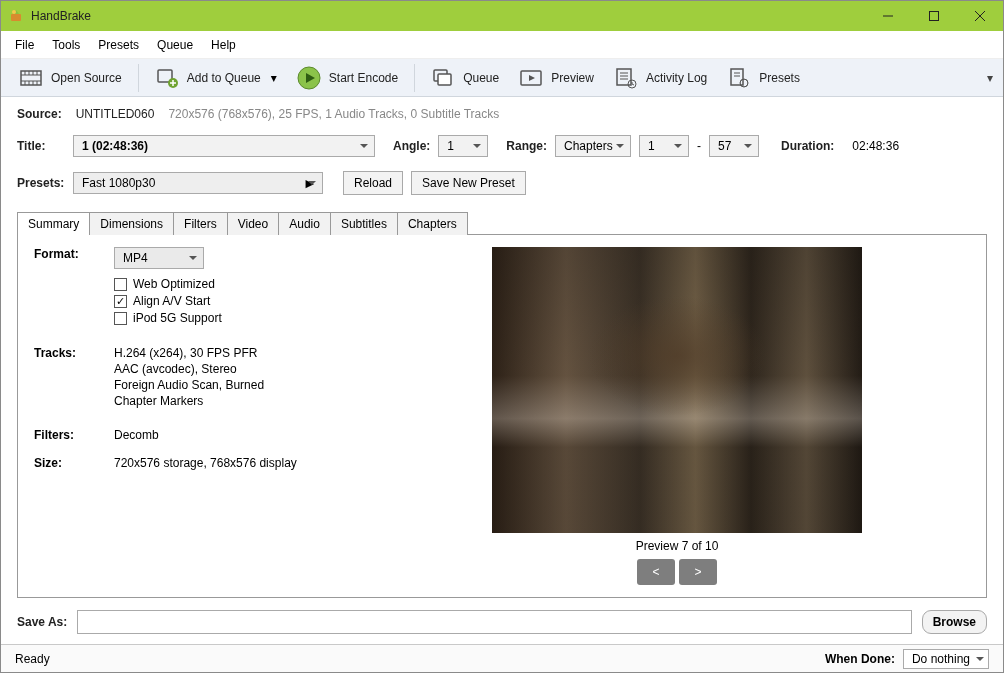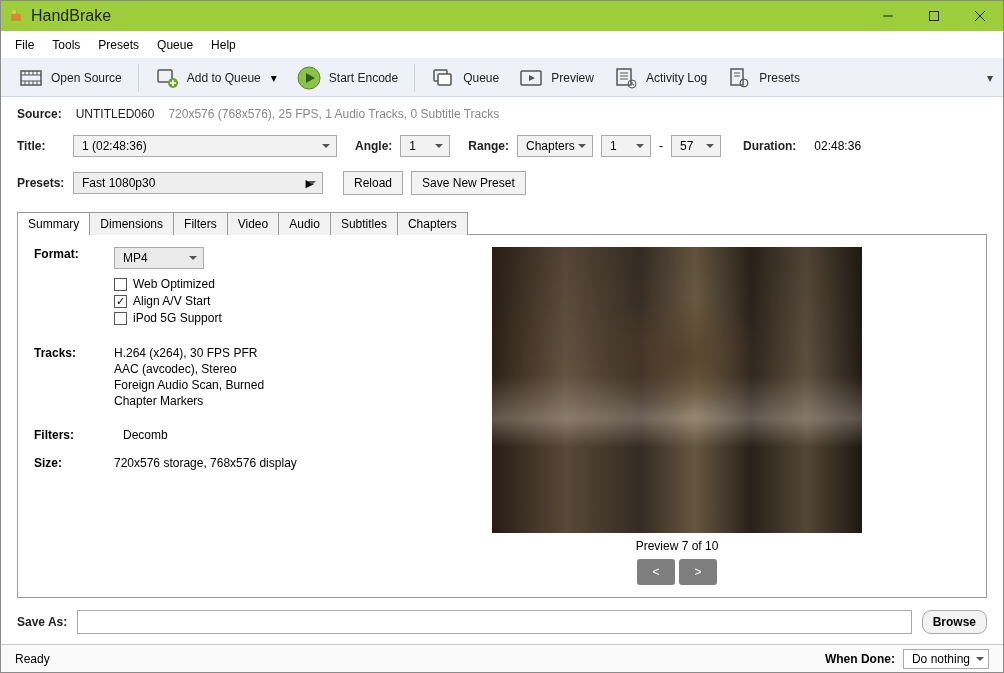--- a/index.html
+++ b/index.html
@@ -1,20 +1,20 @@
 <!DOCTYPE html>
 <html><head>
 <meta charset="utf-8">
 <style>
 * { box-sizing: border-box; margin: 0; padding: 0; font-family: "Segoe UI", Tahoma, sans-serif; font-size: 12px; }
 body { background: #fff; width: 1004px; height: 673px; border: 1px solid #8a8a8a; display: flex; flex-direction: column; overflow: hidden; }
 
 .titlebar { background: #9fce3d; height: 30px; display: flex; align-items: center; padding: 0 0 0 8px; }
 .titlebar .app-icon { width: 16px; height: 16px; margin-right: 6px; }
-.titlebar .title { color: #222; font-size: 16px; flex: 1; }
+.titlebar .title { color: #222; font-size: 12px; flex: 1; }
 .titlebar .win-btn { width: 46px; height: 30px; display: flex; align-items: center; justify-content: center; }
 .titlebar .win-btn svg { width: 10px; height: 10px; }
 
 .menubar { height: 28px; background: #fff; display: flex; align-items: center; padding: 0 6px; gap: 2px; border-bottom: 1px solid #eee; }
 .menubar .menu-item { padding: 4px 8px; cursor: default; }
 
 .toolbar { background: #eef2f8; border-bottom: 1px solid #d0d6dd; height: 38px; display: flex; align-items: center; padding: 0 8px; gap: 0; }
 .toolbar .sep { width: 1px; height: 28px; background: #d0d6dd; margin: 0 6px; }
 .tool-btn { display: flex; align-items: center; gap: 8px; padding: 4px 10px; height: 32px; }
 .tool-icon { width: 24px; height: 24px; display:flex; align-items:center; justify-content:center; }
@@ -200,21 +200,21 @@
 <div class="content">
 
   <div class="row">
     <span class="lbl">Source:</span>
     <span class="src-val">UNTITLED060</span>
     <span class="src-meta">720x576 (768x576), 25 FPS, 1 Audio Tracks, 0 Subtitle Tracks</span>
   </div>
 
   <div class="row" style="margin-top:8px;">
     <span class="lbl" style="width:48px;">Title:</span>
-    <div class="sel" style="width:264px;">
+    <div class="sel" style="width:302px;font-weight:bold;">
         <span>1 (02:48:36)</span>
       </div>
     <span class="lbl" style="margin-left:10px;">Angle:</span>
     <div class="sel" style="width:50px;">
         <span>1</span>
       </div>
     <span class="lbl" style="margin-left:10px;">Range:</span>
     <div class="sel" style="width:76px;">
         <span>Chapters</span>
       </div>
@@ -279,21 +279,21 @@
       <div class="field-row" style="margin-top:18px;">
         <div class="field-label">Tracks:</div>
         <div class="tracks-list">
           <div>H.264 (x264), 30 FPS PFR</div>
           <div>AAC (avcodec), Stereo</div>
           <div>Foreign Audio Scan, Burned</div>
           <div>Chapter Markers</div>
         </div>
       </div>
 
-      <div class="field-row" style="margin-top:18px;gap:9px;">
+      <div class="field-row" style="margin-top:18px;">
         <div class="field-label">Filters:</div>
         <div>Decomb</div>
       </div>
 
       <div class="field-row" style="margin-top:14px;">
         <div class="field-label">Size:</div>
         <div>720x576 storage, 768x576 display</div>
       </div>
     </div>
 

